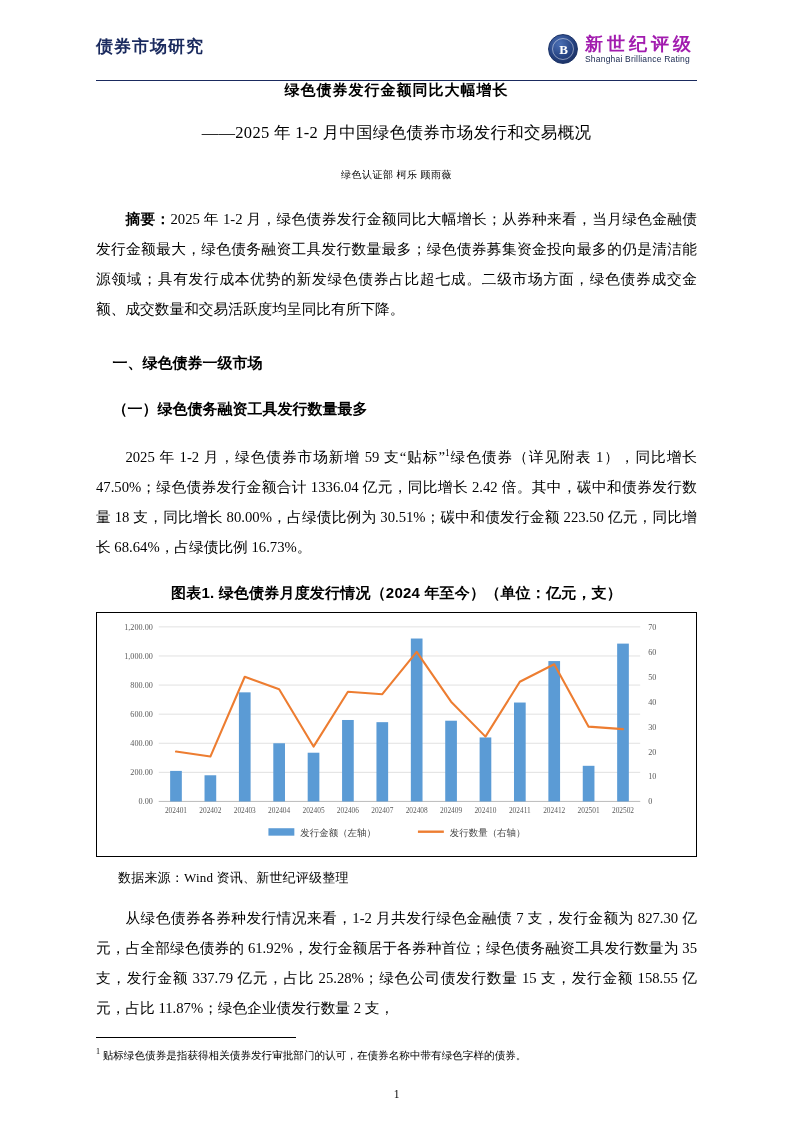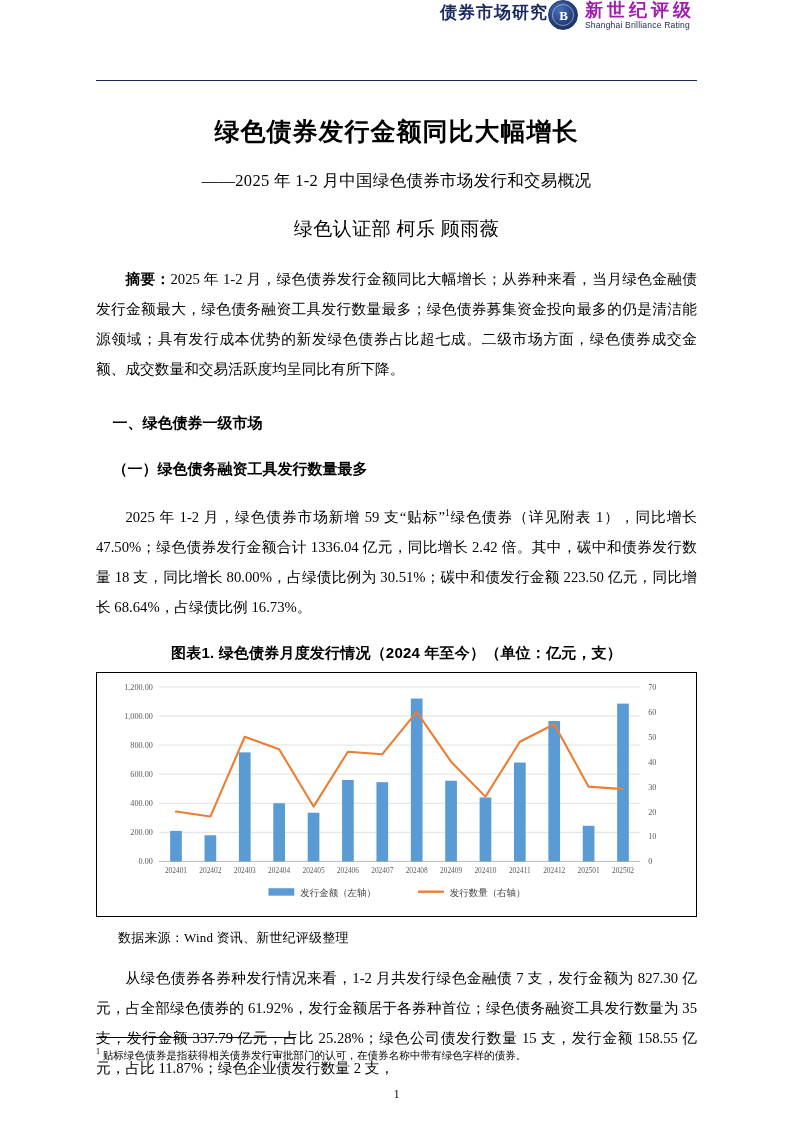--- a/index.html
+++ b/index.html
@@ -18,23 +18,24 @@
     position: relative;
     width: 793px;
     height: 1122px;
     padding: 0 96px;
   }
 
   
   .header {
     position: relative;
     height: 74px;
+    padding-top: 34px;
     display: flex;
     align-items: flex-start;
-    justify-content: flex-end;
+    justify-content: space-between;
   }
   .header-title {
     font-family: "Liberation Sans", "DejaVu Sans", sans-serif;
     font-weight: bold;
     font-size: 17px;
     letter-spacing: 1px;
     color: #1a2a5e;
     line-height: 1;
     padding-top: 4px;
   }
@@ -88,33 +89,32 @@
   .header-rule {
     border-top: 1.6px solid #1a2a5e;
     margin: 6px 0 0 0;
   }
 
   
   .doc-title {
     text-align: center;
     font-family: "Liberation Sans", "DejaVu Sans", sans-serif;
     font-weight: bold;
-    font-size: 25px;
+    font-size: 15px;
     letter-spacing: 1px;
-    margin-top: 34px;
   }
   .doc-subtitle {
     text-align: center;
     font-size: 16.5px;
     margin-top: 22px;
     letter-spacing: 0.3px;
   }
   .doc-authors {
     text-align: center;
-    font-size: 19px;
+    font-size: 10px;
     margin-top: 24px;
     letter-spacing: 0.5px;
   }
 
   
   .para {
     font-size: 14.7px;
     line-height: 30px;
     text-align: justify;
     text-justify: inter-ideograph;

